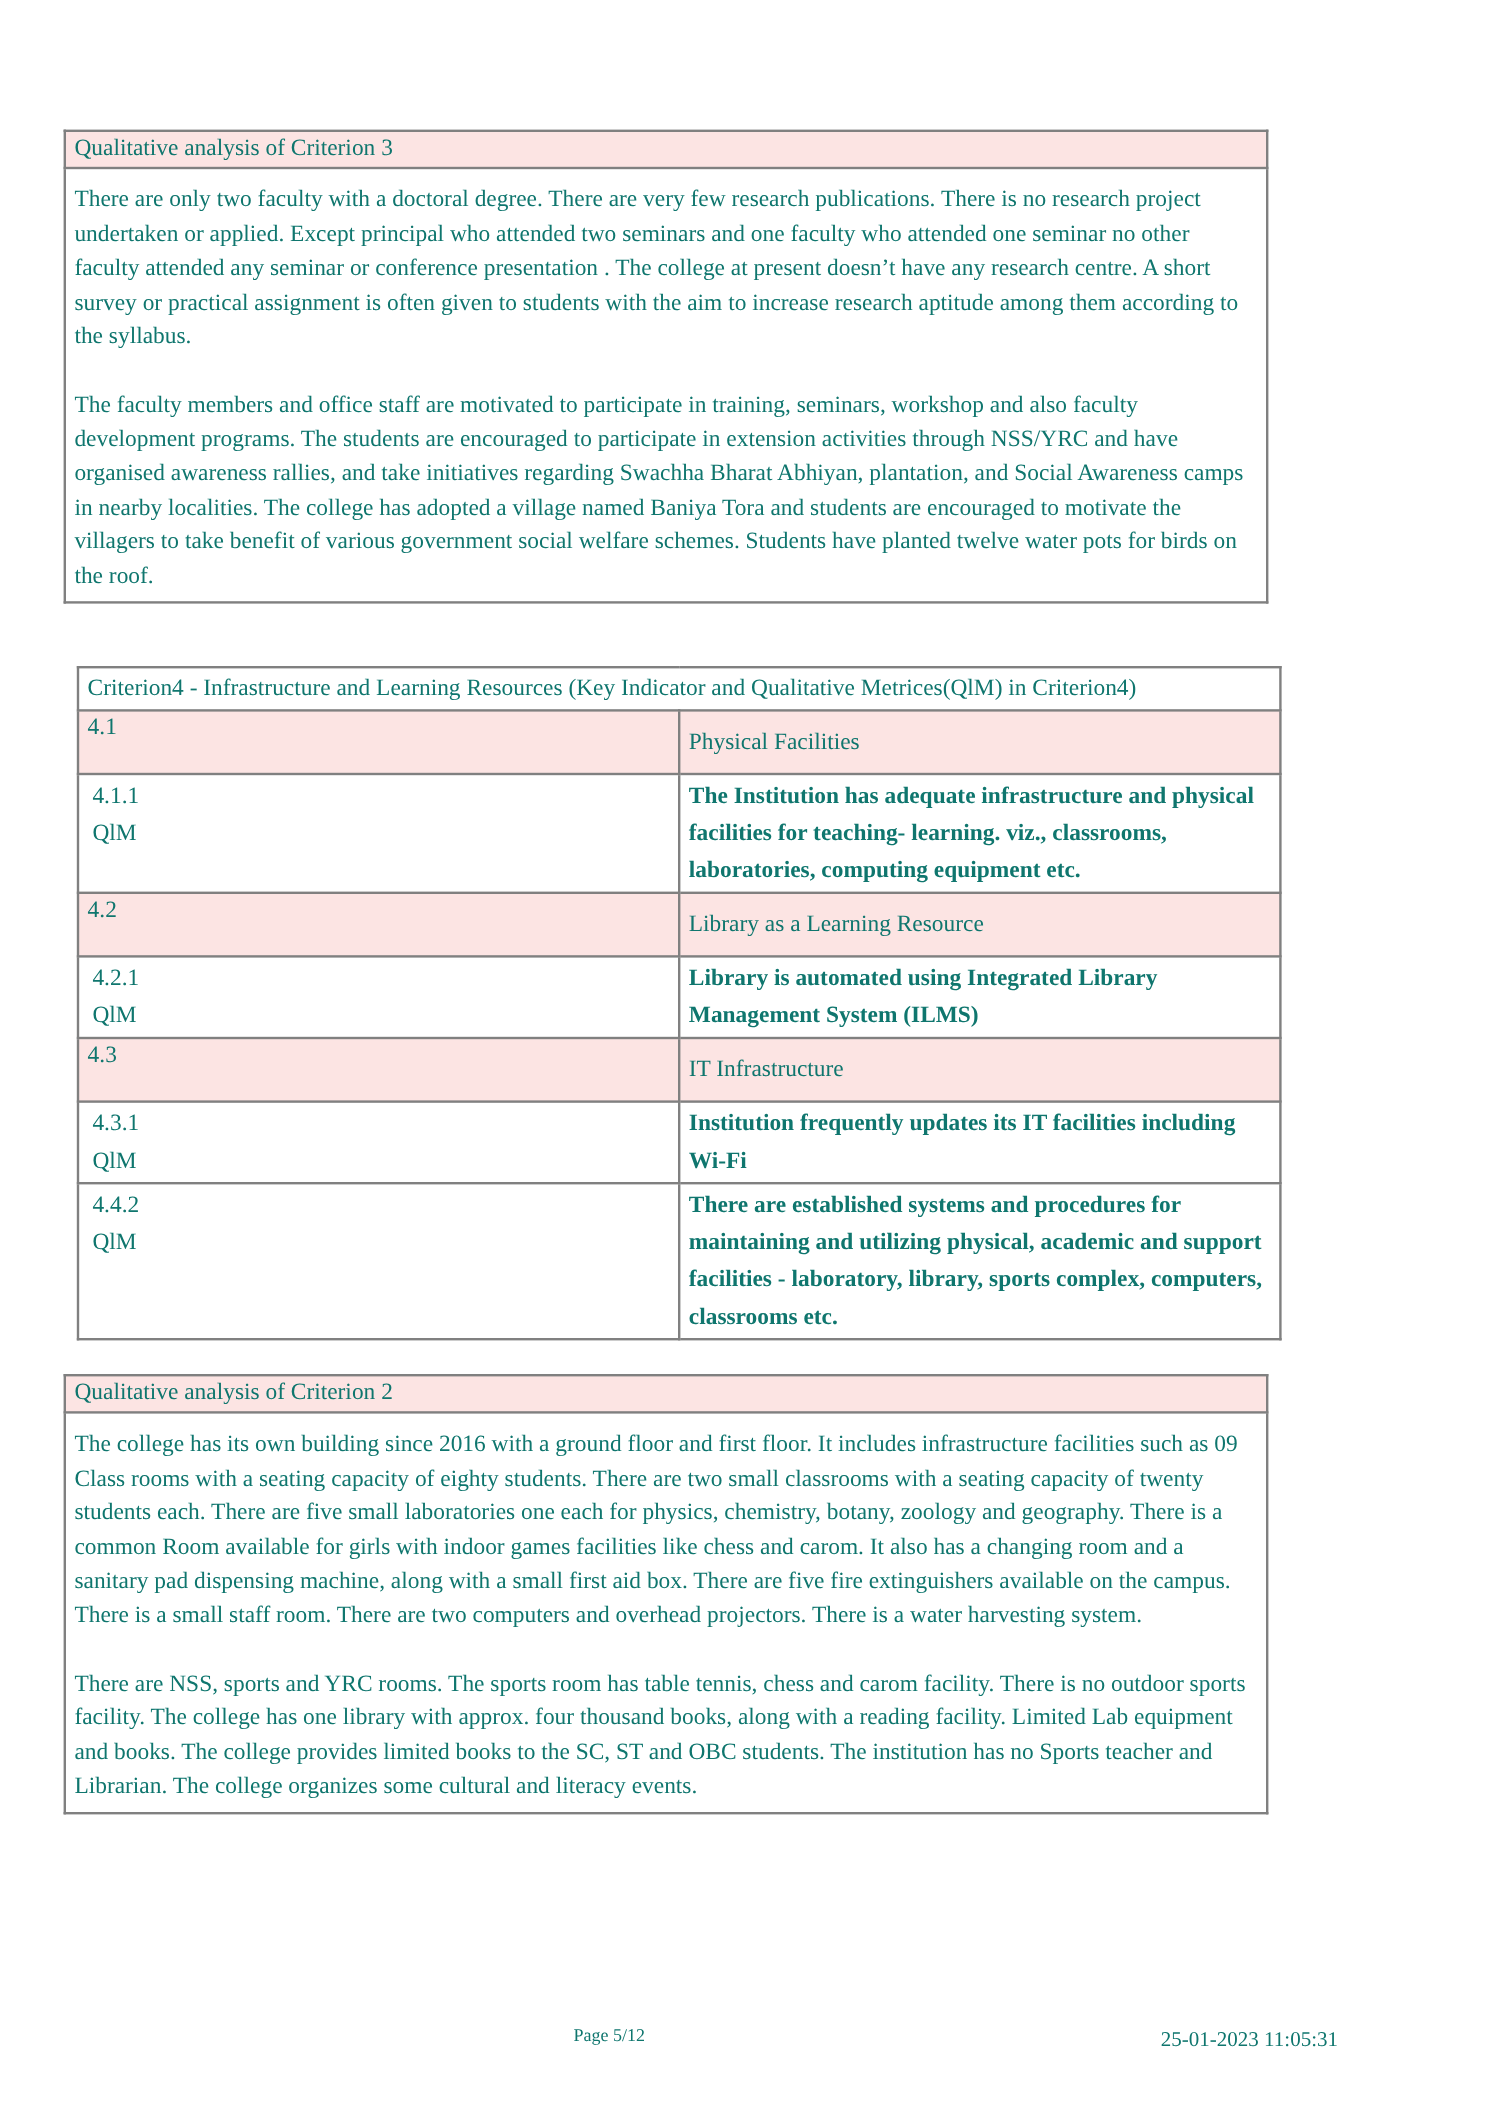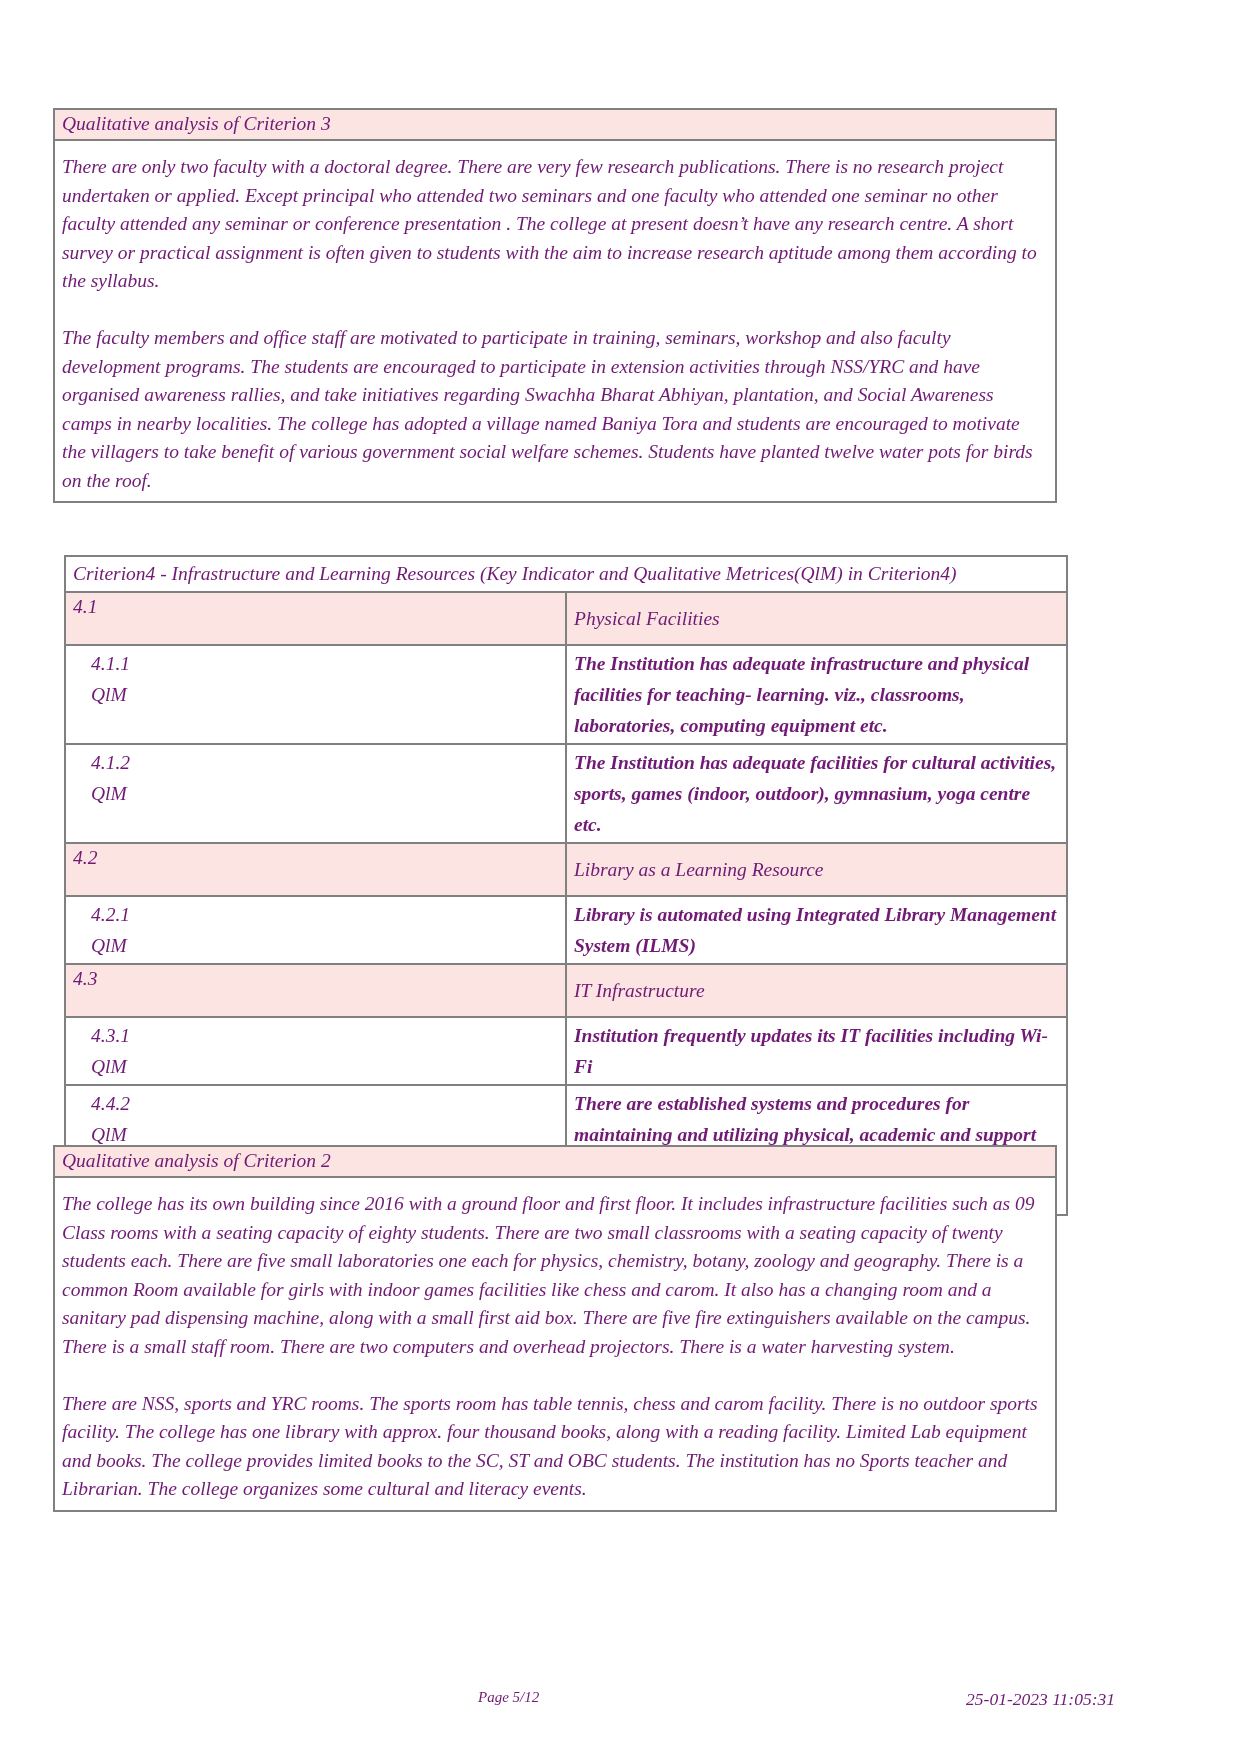--- a/index.html
+++ b/index.html
@@ -2,23 +2,22 @@
 <html><head>
 <meta charset="utf-8">
 <style>
   html,body{margin:0;padding:0;background:#ffffff;}
   .page{
     position:relative;
     width:1241px;
     height:1754px;
     background:#ffffff;
     font-family:"Liberation Serif", serif;
-    color:#701a75;
+    color:#0f766e;
     overflow:hidden;
-    font-style:italic;
   }
   table.doc-table{
     position:absolute;
     border-collapse:collapse;
     table-layout:fixed;
     background:#ffffff;
   }
   td{
     border:2px solid #808080;
     vertical-align:top;
@@ -30,21 +29,21 @@
   
   #tbl-c3{top:108px;left:53px;width:1004px;}
   #tbl-c4{top:1145px;left:53px;width:1004px;}
   .title-cell{padding:1px 7px 2px 7px;line-height:26px;}
   .body-cell{padding:12px 7px 6px 7px;line-height:28.5px;}
   .body-cell p{margin:0;}
   .body-cell p + p{margin-top:28.5px;}
   
   #tbl-kpi{top:555px;left:64px;width:1004px;}
   .kpi-title-cell{padding:2px 7px;line-height:30px;}
-  .id-cell{width:106px;padding:2px 25px;line-height:31px;}
+  .id-cell{width:106px;padding:2px 11px;line-height:31px;}
   .section-id-cell{width:106px;padding:1px 7px;line-height:25px;}
   .section-label-cell{padding:13px 7px;line-height:25px;margin-top:35px;}
   .desc-cell{padding:2px 7px;line-height:31px;font-weight:bold;}
   
   .footer-page{position:absolute;top:1689px;left:478px;font-size:15px;}
   .footer-date{position:absolute;top:1689px;left:897px;font-size:17.5px;width:218px;text-align:right;}
 </style>
 </head>
 <body>
 
@@ -76,27 +75,20 @@
       </tr>
 
       <tr>
         <td class="id-cell">
           <div>4.1.1</div>
           <div>QlM</div>
         </td>
         <td class="desc-cell">The Institution has adequate infrastructure and physical facilities for teaching- learning. viz., classrooms, laboratories, computing equipment etc.</td>
       </tr>
 
-      <tr>
-        <td class="id-cell">
-          <div>4.1.2</div>
-          <div>QlM</div>
-        </td>
-        <td class="desc-cell">The Institution has adequate facilities for cultural activities, sports, games (indoor, outdoor), gymnasium, yoga centre etc.</td>
-      </tr>
 
       <tr>
         <td class="section-id-cell pink">4.2</td>
         <td class="section-label-cell pink">Library as a Learning Resource</td>
       </tr>
 
       <tr>
         <td class="id-cell">
           <div>4.2.1</div>
           <div>QlM</div>

